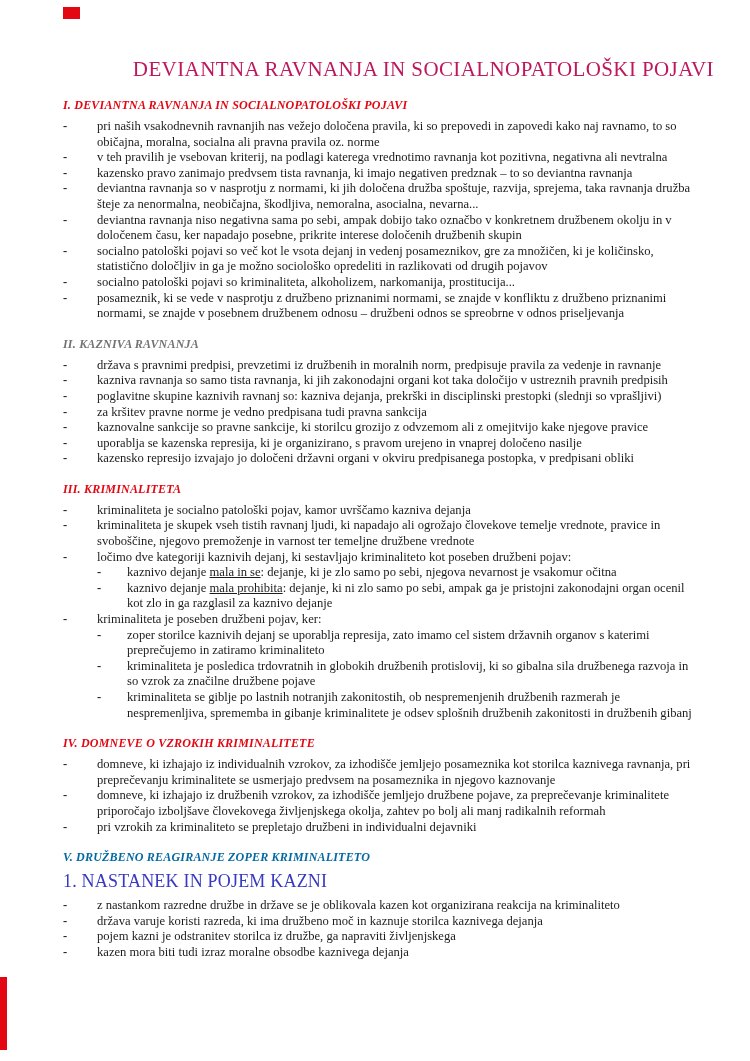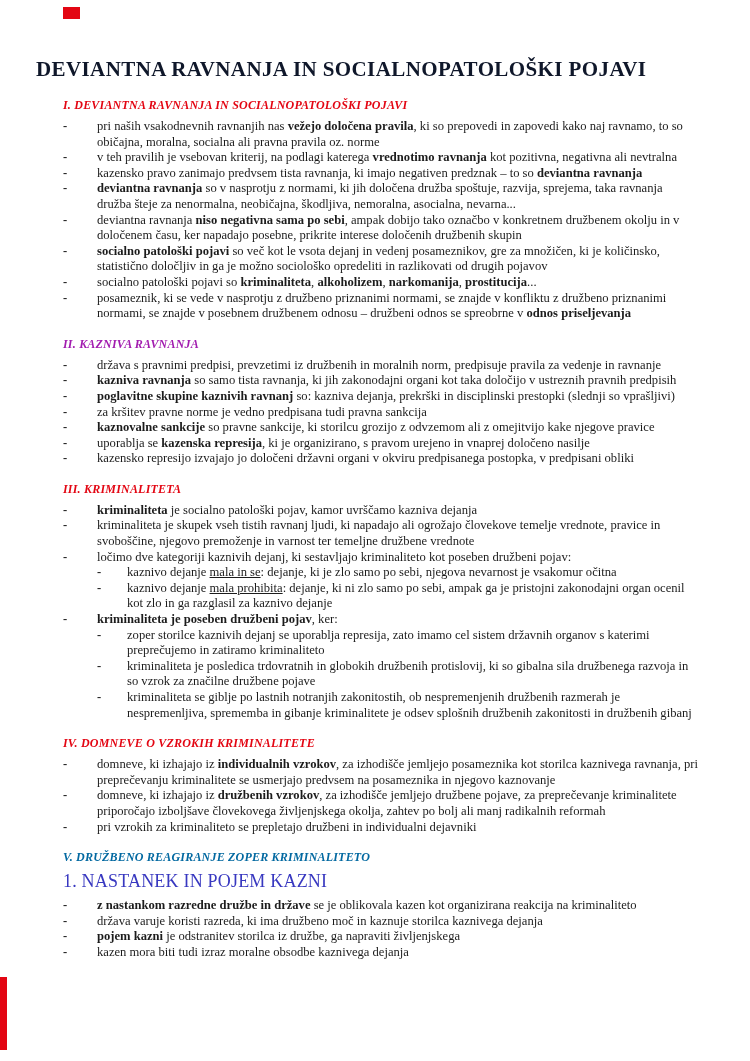--- a/index.html
+++ b/index.html
@@ -6,26 +6,26 @@
   body{
     width:750px;height:1061px;
     background:#ffffff;
     font-family:"Liberation Serif","DejaVu Serif",serif;
     color:#1c1c1c;
     position:relative;
     overflow:hidden;
   }
   .page{position:absolute;inset:0;}
   .doc-title{
-    text-align:left;
+    text-align:right;
     font-size:21px;
-    font-weight:bold;
+    font-weight:normal;
     margin:57px 36px 0 36px;
     letter-spacing:0.4px;
-    color:#0f172a;
+    color:#be185d;
   }
   .content{margin:16px 52px 0 63px;}
   .doc-section{margin:0;}
   .sec-heading{
     font-size:12px;
     font-weight:bold;
     font-style:italic;
     margin:15px 0 6px 0;
     letter-spacing:0.2px;
   }
@@ -41,21 +41,21 @@
     line-height:15.6px;
   }
   .bullet .dash{
     flex:none;
     width:34px;
     font-weight:bold;
   }
   .bullet.lvl2{padding-left:34px;}
   .bullet.lvl2 .dash{width:30px;}
   .btext{flex:1;}
-  .run-b{font-weight:bold;}
+  .run-b{font-weight:normal;}
   .run-i{}
   .run-u{text-decoration:underline;}
   .artifact{position:absolute;}
   #artifact-top{left:63px;top:7px;width:17px;height:12px;}
   #artifact-left{left:0;top:977px;width:7px;height:73px;}
 </style>
 </head>
 <body style="color: rgb(28, 28, 28); background: rgb(255, 255, 255);">
 
 <div class="page">
@@ -93,21 +93,21 @@
           <div class="bullet lvl1">
             <span class="dash">-</span>
             <div class="btext"><span class="run-p">socialno patološki pojavi so </span><span class="run-b">kriminaliteta</span><span class="run-p">, </span><span class="run-b">alkoholizem</span><span class="run-p">, </span><span class="run-b">narkomanija</span><span class="run-p">, </span><span class="run-b">prostitucija</span><span class="run-p">...</span></div>
           </div>
           <div class="bullet lvl1">
             <span class="dash">-</span>
             <div class="btext"><span class="run-p">posameznik, ki se vede v nasprotju z družbeno priznanimi normami, se znajde v konfliktu z družbeno priznanimi normami, se znajde v posebnem družbenem odnosu – družbeni odnos se spreobrne v </span><span class="run-b">odnos priseljevanja</span></div>
           </div>
         </section>
         <section class="doc-section">
-          <h2 class="sec-heading" style="color: #a21caf;">II. KAZNIVA RAVNANJA</h2>
+          <h2 class="sec-heading" style="color: #737373;">II. KAZNIVA RAVNANJA</h2>
           <div class="bullet lvl1">
             <span class="dash">-</span>
             <div class="btext"><span class="run-p">država s pravnimi predpisi, prevzetimi iz družbenih in moralnih norm, predpisuje pravila za vedenje in ravnanje</span></div>
           </div>
           <div class="bullet lvl1">
             <span class="dash">-</span>
             <div class="btext"><span class="run-b">kazniva ravnanja</span><span class="run-p"> so samo tista ravnanja, ki jih zakonodajni organi kot taka določijo v ustreznih pravnih predpisih</span></div>
           </div>
           <div class="bullet lvl1">
             <span class="dash">-</span>

